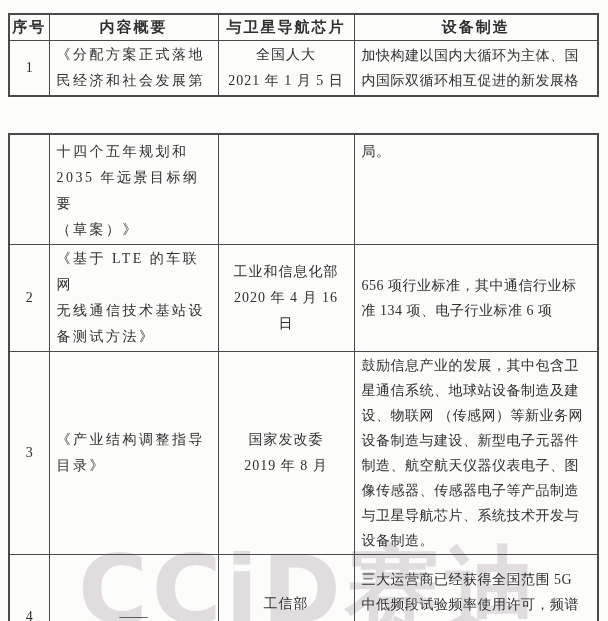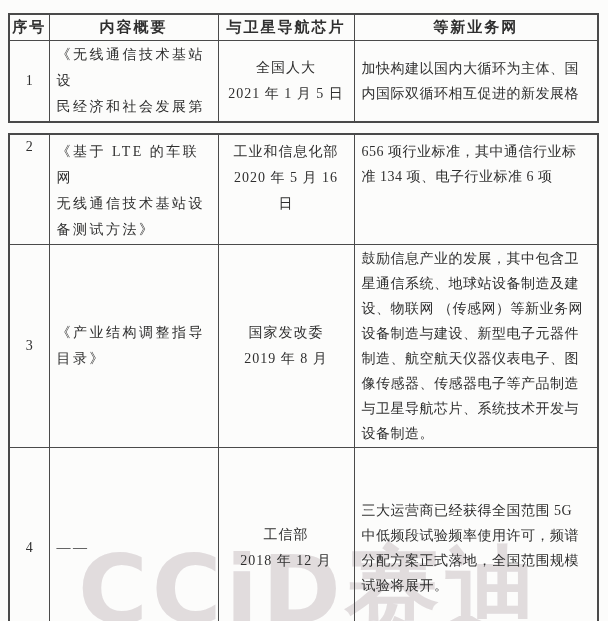--- a/index.html
+++ b/index.html
@@ -79,51 +79,59 @@
       <col style="width:40px">
         <col style="width:169px">
         <col style="width:136px">
         <col style="width:244px">
     </colgroup>
     <thead>
       <tr>
         <th>序号</th>
         <th>内容概要</th>
         <th>与卫星导航芯片</th>
-        <th>等新业务网</th>
+        <th>设备制造</th>
       </tr>
     </thead>
     <tbody>
       <tr>
         <td class="c-num">1</td>
-        <td class="c-name">《无线通信技术基站设
+        <td class="c-name">《分配方案正式落地
 民经济和社会发展第</td>
         <td class="c-time">全国人大
 2021 年 1 月 5 日</td>
         <td class="c-sum">加快构建以国内大循环为主体、国
 内国际双循环相互促进的新发展格</td>
       </tr>
     </tbody>
   </table>
 
   <table class="tbl" id="table2">
     <colgroup>
       <col style="width:40px">
         <col style="width:169px">
         <col style="width:136px">
         <col style="width:244px">
     </colgroup>
     <tbody id="t2body">
         <tr>
+      <td class="c-num"></td>
+      <td class="c-name">十四个五年规划和
+2035 年远景目标纲要
+（草案）》</td>
+      <td class="c-time"></td>
+      <td class="c-sum">局。</td>
+    </tr>
+        <tr>
       <td class="c-num">2</td>
       <td class="c-name">《基于 LTE 的车联网
 无线通信技术基站设
 备测试方法》</td>
       <td class="c-time">工业和信息化部
-2020 年 5 月 16 日</td>
+2020 年 4 月 16 日</td>
       <td class="c-sum">656 项行业标准，其中通信行业标
 准 134 项、电子行业标准 6 项</td>
     </tr>
         <tr>
       <td class="c-num">3</td>
       <td class="c-name">《产业结构调整指导
 目录》</td>
       <td class="c-time">国家发改委
 2019 年 8 月</td>
       <td class="c-sum">鼓励信息产业的发展，其中包含卫

